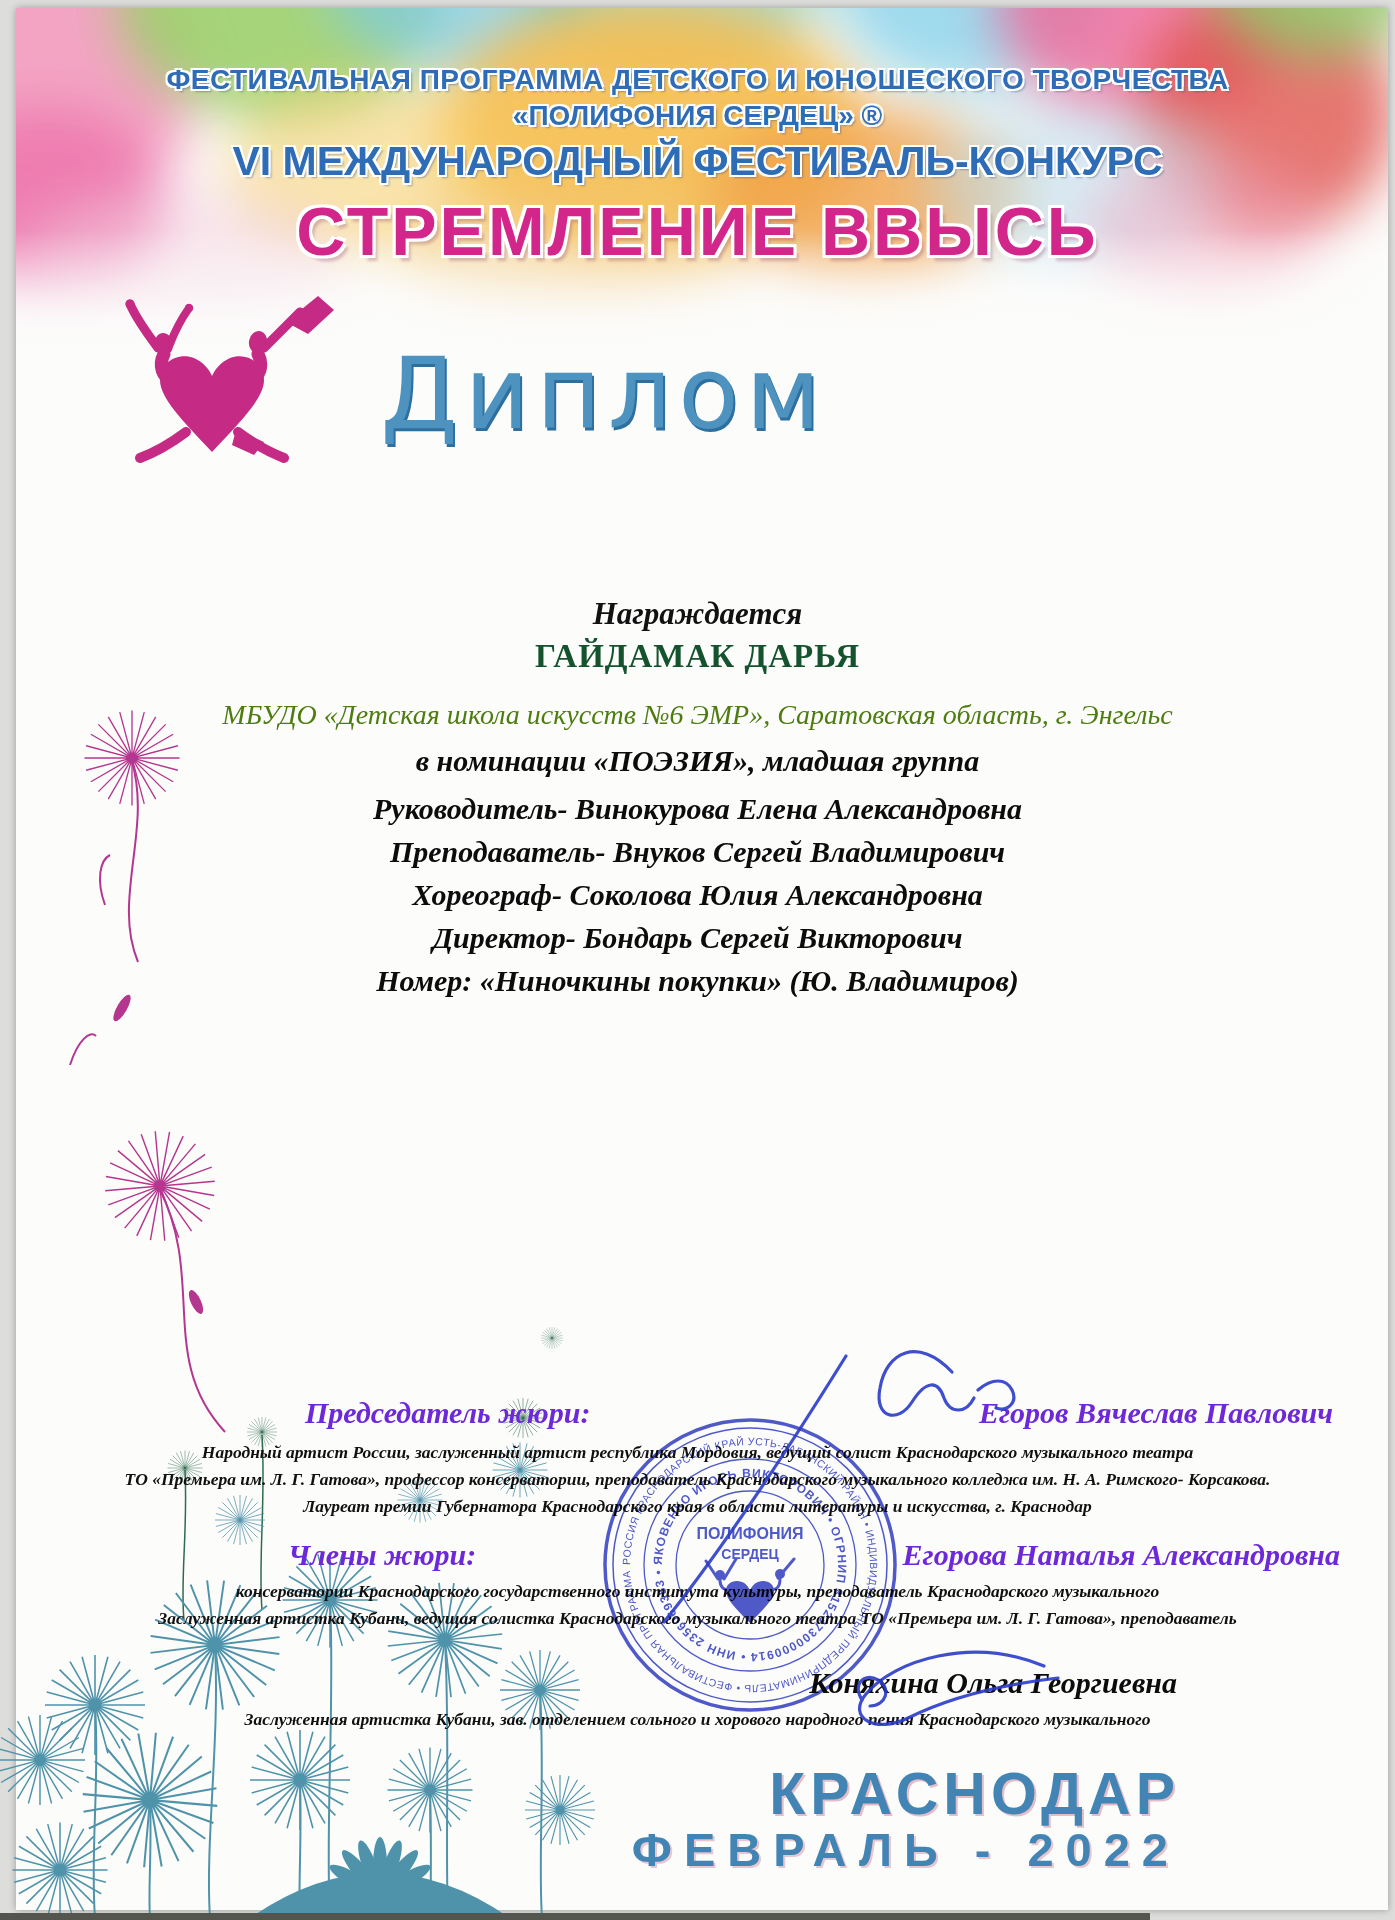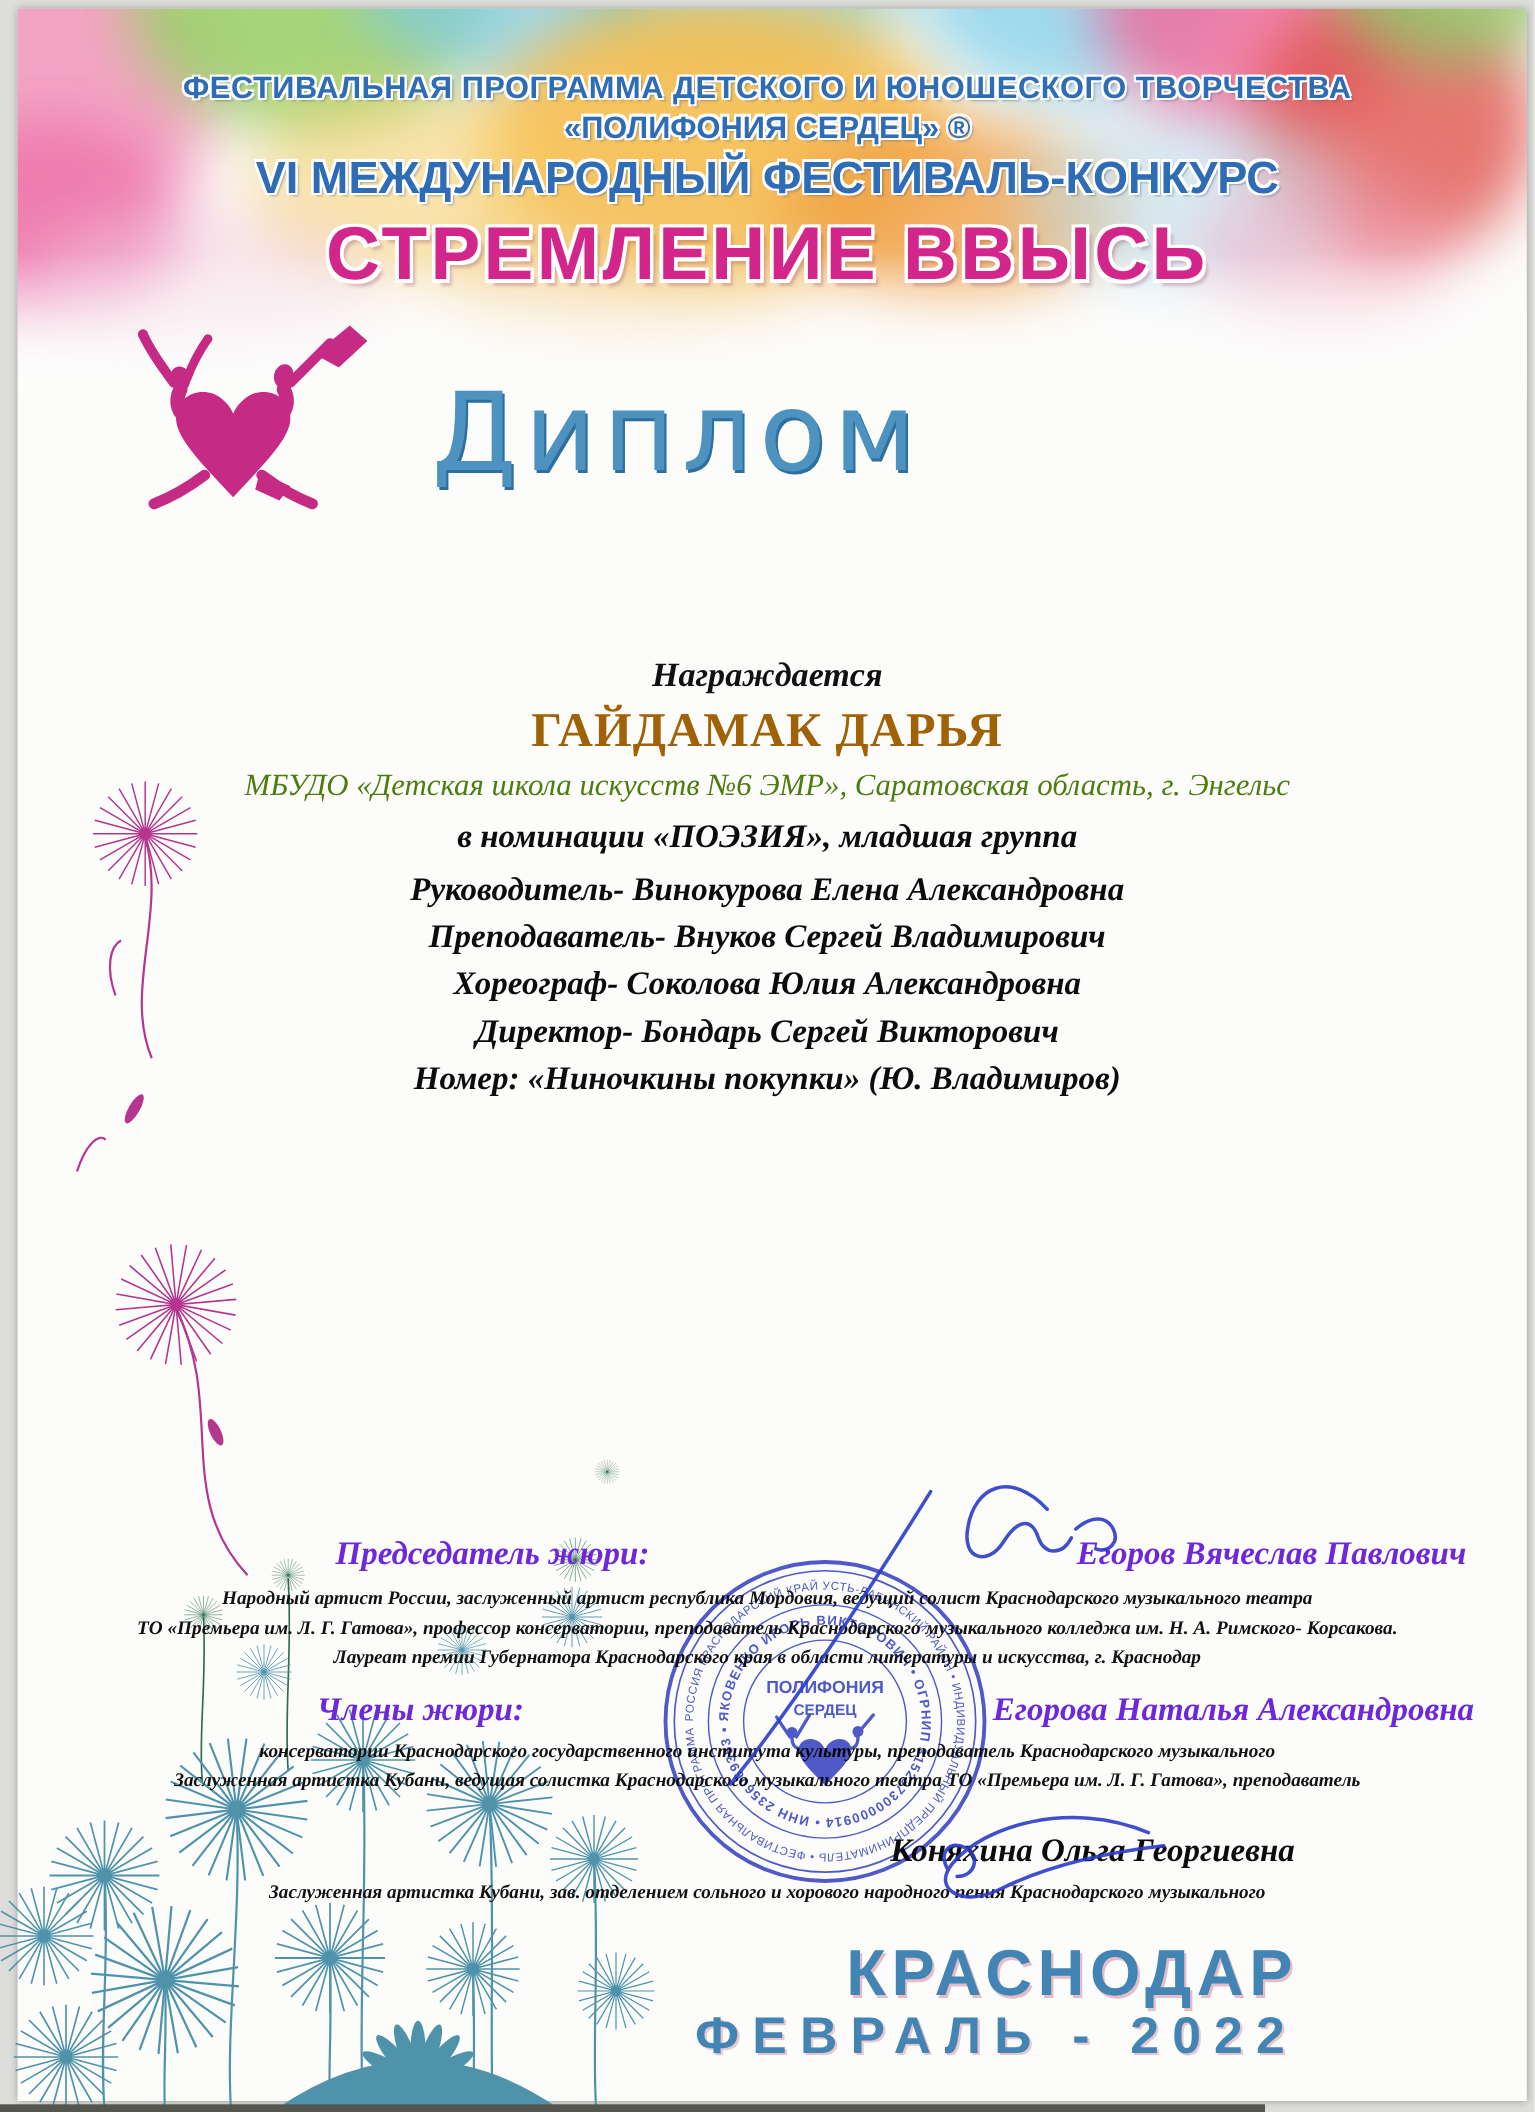--- a/index.html
+++ b/index.html
@@ -20,27 +20,27 @@
   .abs{position:absolute;left:0;width:1395px;text-align:center;}
   .h-blue{font-family:"Liberation Sans",sans-serif;font-weight:bold;color:#2e6cb5;
           text-shadow:-2px -2px 0 #fff,2px -2px 0 #fff,-2px 2px 0 #fff,2px 2px 0 #fff,3px 3px 2px rgba(40,70,120,.4);}
   .hdr1{top:64px;font-size:28px;letter-spacing:.5px;}
   .hdr2{top:100px;font-size:28px;}
   .hdr3{top:138px;font-size:41px;}
   .title-pink{top:192px;font-size:68px;font-family:"Liberation Sans",sans-serif;font-weight:bold;
           color:#d2268b;letter-spacing:3px;
           text-shadow:-3px -3px 0 #fff,3px -3px 0 #fff,-3px 3px 0 #fff,3px 3px 0 #fff,5px 6px 3px rgba(120,30,80,.25);}
 
-  .diploma-word{top:336px;left:16px;width:1200px;font-family:"DejaVu Sans",sans-serif;
+  .diploma-word{top:336px;left:4px;width:1200px;font-family:"DejaVu Sans",sans-serif;
           font-size:99px;color:#4e93c0;letter-spacing:7px;
           text-shadow:2px 3px 0 #2d6f9e;}
   .degree{top:503px;font-size:46px;font-weight:bold;color:#4a7420;
           text-shadow:2px 2px 0 rgba(168,168,60,.55);}
   .awarded{top:596px;font-size:31px;font-weight:bold;font-style:italic;color:#111;}
-  .recipient{top:638px;font-size:44px;font-weight:bold;color:#a16207;letter-spacing:1px;font-family:Liberation Serif, serif;}
+  .recipient{top:638px;font-size:33px;font-weight:bold;color:#14532d;letter-spacing:1px;font-family:Liberation Serif, serif;}
   .institution{top:699px;font-size:28px;font-weight:normal;font-style:italic;color:#4d7c0f;}
   .nomination{top:744px;font-size:30px;font-weight:bold;font-style:italic;color:#0c0c0c;}
   .credit{font-size:30px;font-weight:bold;font-style:italic;color:#0c0c0c;}
 
   .jury-row{position:absolute;left:0;width:1395px;box-sizing:border-box;display:flex;
             justify-content:space-between;font-weight:bold;font-style:italic;font-size:30px;color:#6d28d9;}
   .row-chair{top:1396px;padding:0 62px 0 305px;}
   .row-members{top:1538px;padding:0 55px 0 288px;}
   .m2name{position:absolute;top:1666px;right:58px;font-weight:bold;font-style:italic;font-size:30px;color:#0c0c0c;}
   .bio{font-size:17.5px;font-weight:bold;font-style:italic;color:#101010;line-height:27px;}

